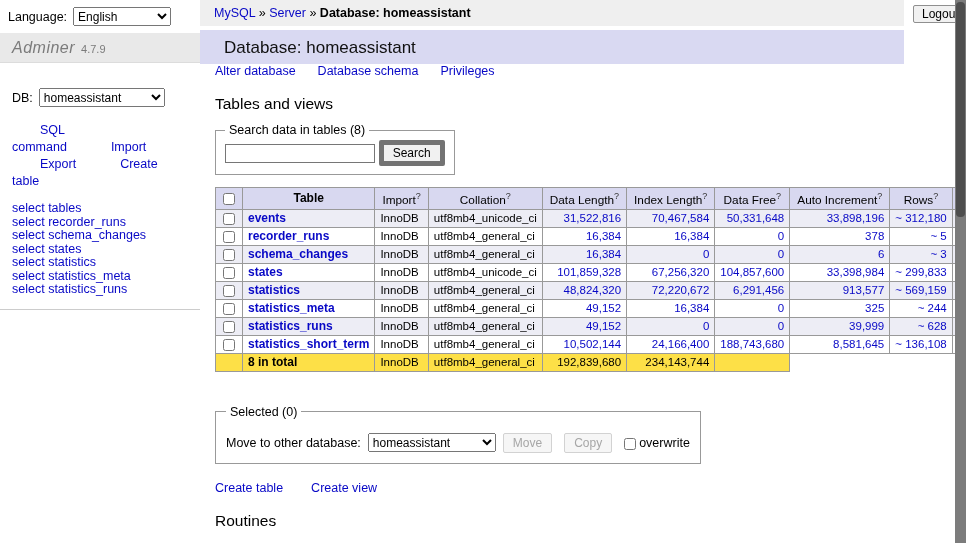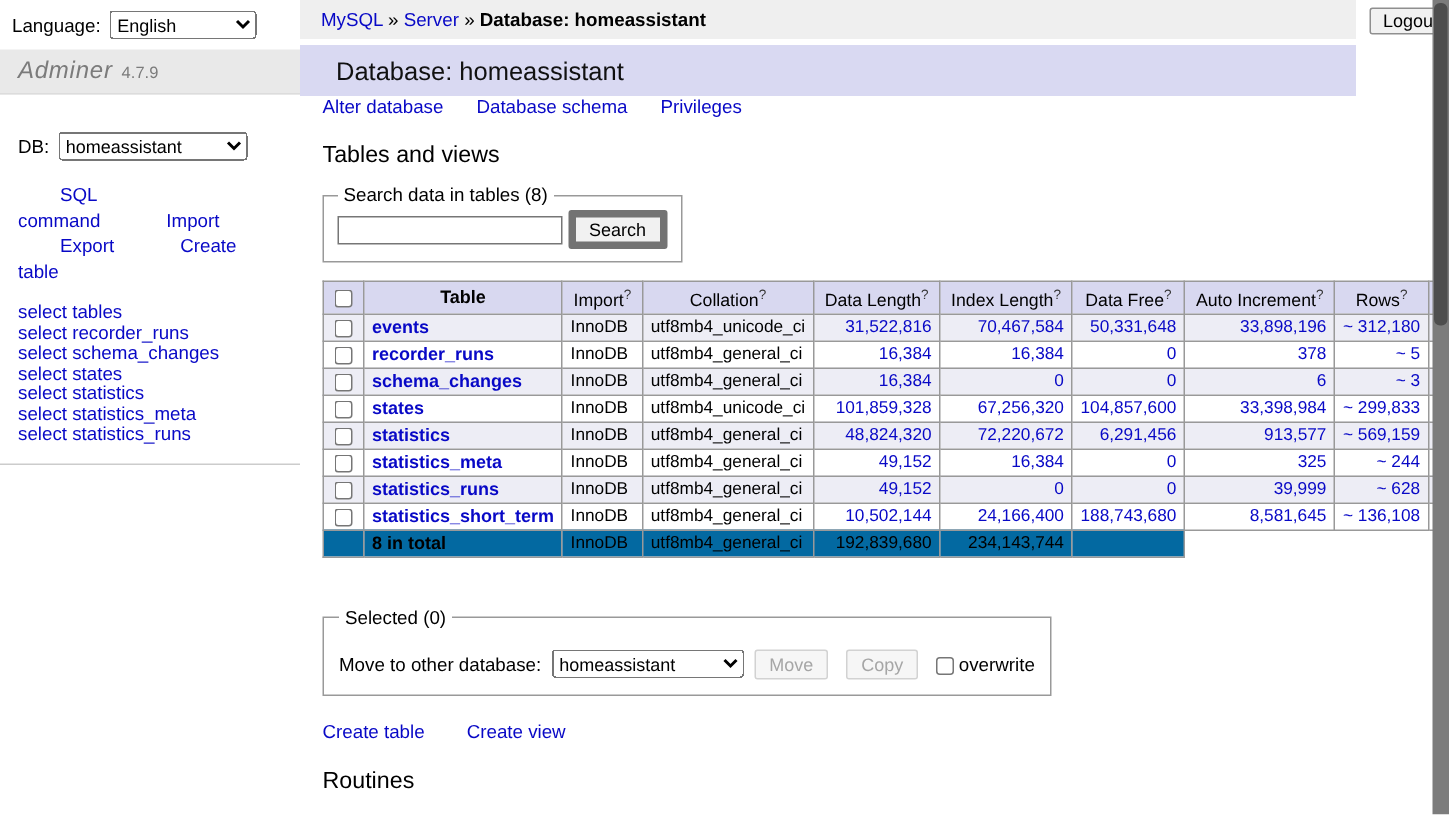--- a/index.html
+++ b/index.html
@@ -57,21 +57,21 @@
   thead th.h-table { font-weight:bold; font-size:12px; }
   thead sup { font-size:9px; color:#333; }
   tbody tr:nth-child(odd) { background:var(--stripe,#ededf5); }
   .c-check { text-align:center; width:18px; }
   .c-check input { width:12px; height:12px; margin:0; vertical-align:middle; }
   .c-name a { font-weight:bold; }
   .c-eng, .c-coll { font-size:11.5px; }
   .num { text-align:right; font-size:11.5px; }
   .num a { color:var(--link,#0808c6); }
   .num.blk { color:#000; }
-  tfoot td { background:#0369a1; }
+  tfoot td { background:#fde047; }
   td.noborder { border:none; background:transparent; }
 
   .sel-fieldset { margin-top:33px; padding:4px 10px 10px; }
   .abtn { font-size:12px; padding:2px 9px; margin-right:5px; background:#f6f6f6; border:1px solid #d2d2d2; border-radius:2px; color:#a6a6a6; }
   .move-row { margin-top:10px; font-size:12.5px; display:flex; align-items:center; gap:7px; }
   .move-row select { width:128px; height:19px; }
   .ovw { display:flex; align-items:flex-end; gap:3px; font-size:12.5px; }
   .ovw input { width:12px; height:12px; margin:0; }
 
   .links2 { margin-top:17px; font-size:12.5px; }

